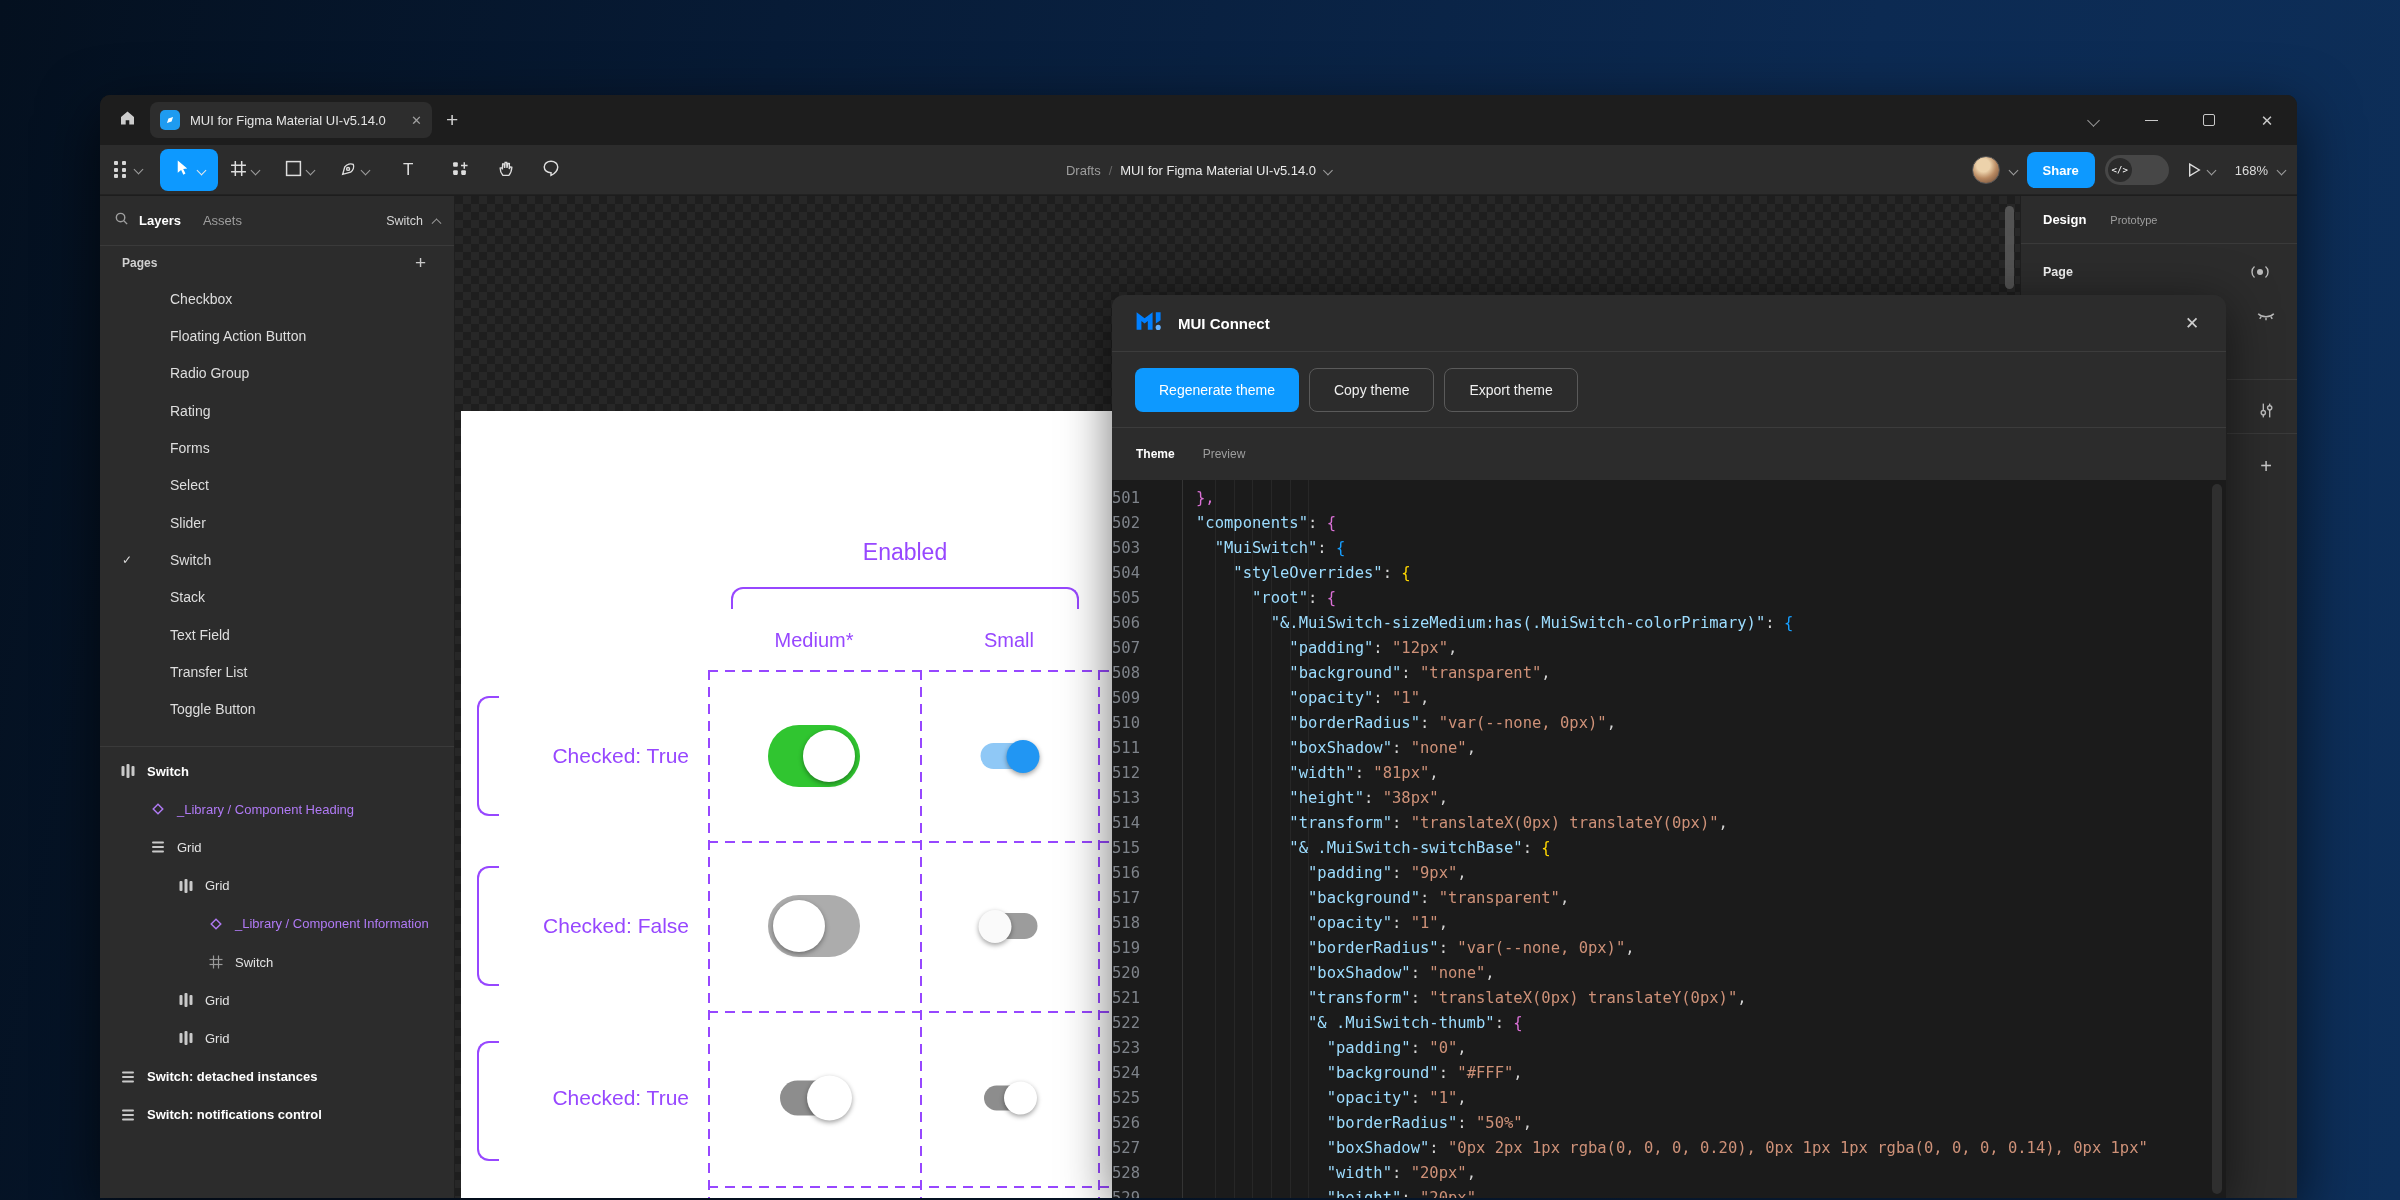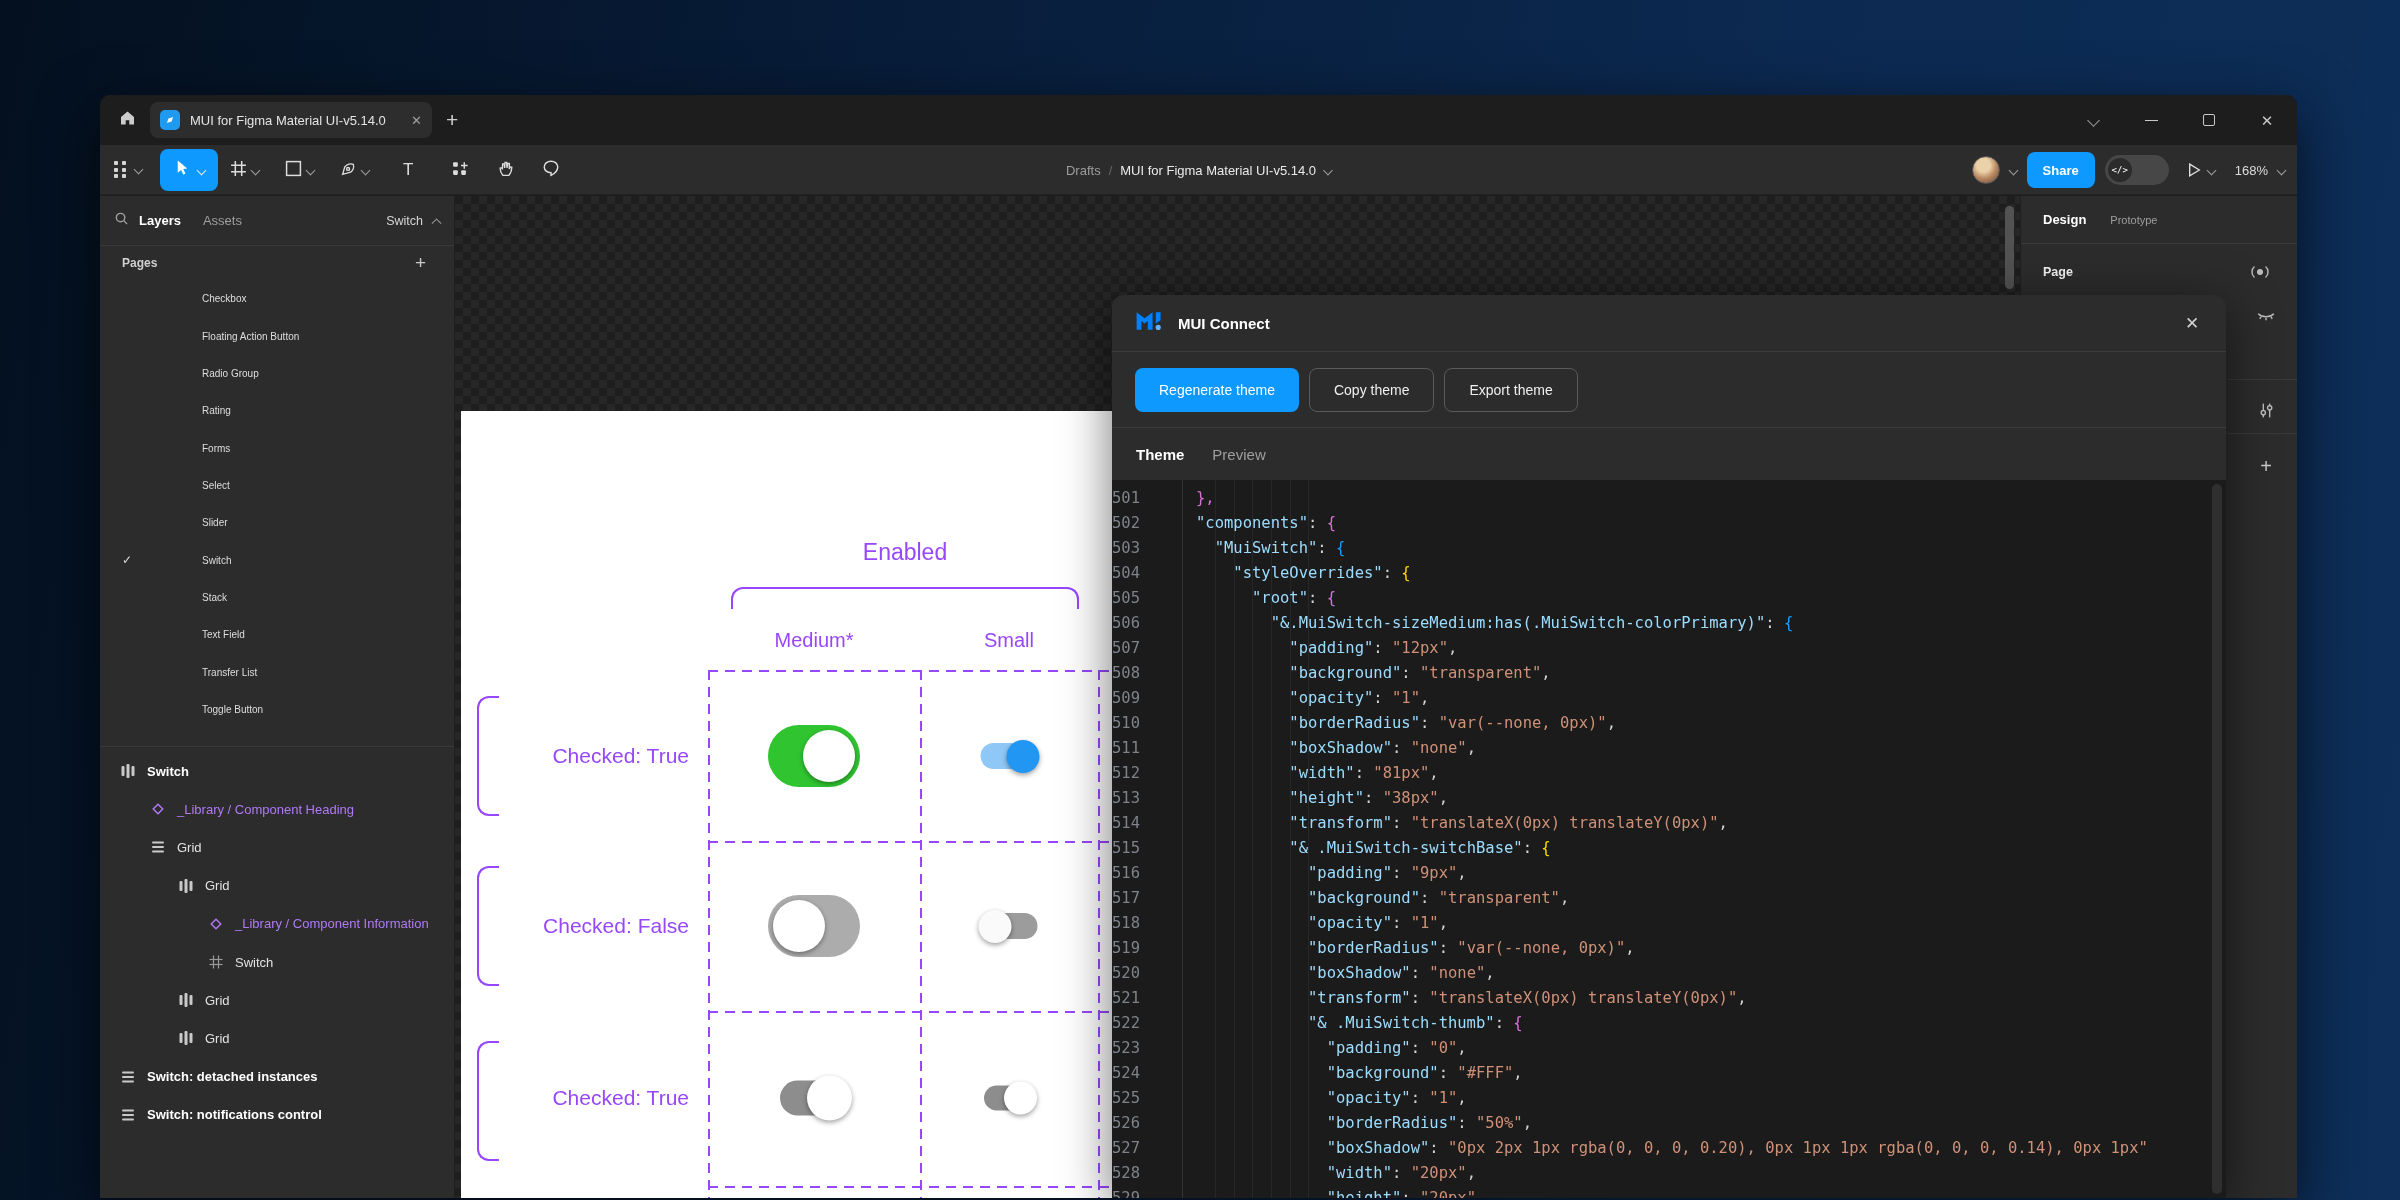--- a/index.html
+++ b/index.html
@@ -52,21 +52,21 @@
   .sb-head{height:50px;display:flex;align-items:center;padding:0 14px;border-bottom:1px solid #3a3a3a;}
   .sb-head .lbl-layers{font-size:13px;font-weight:700;color:#fff;margin-left:10px;}
   .sb-head .lbl-assets{font-size:13px;color:#9e9e9e;margin-left:22px;}
   .sb-head .page-sel{margin-left:auto;display:flex;align-items:center;gap:10px;color:#d5d5d5;font-size:12.5px;}
   .sb-pages-head{height:34px;display:flex;align-items:center;padding:0 14px;}
   .sb-pages-head .ph{font-size:12px;font-weight:700;color:#d0d0d0;margin-left:8px;}
   .sb-pages-head .addp{margin-left:auto;margin-right:14px;color:#c9c9c9;font-size:19px;font-weight:300;}
   .pages{position:absolute;top:84px;left:0;right:0;}
   .page-row{height:37.35px;display:flex;align-items:center;position:relative;}
   .page-row .pchk{position:absolute;left:22px;color:#d9d9d9;font-size:12px;}
-  .page-row .ptxt{margin-left:102px;font-size:10px;color:#dedede;}
+  .page-row .ptxt{margin-left:70px;font-size:14px;color:#dedede;}
   .sb-div{position:absolute;left:0;right:0;top:550px;border-top:1px solid #3a3a3a;}
   .layers{position:absolute;top:556px;left:0;right:0;}
   .layer-row{height:38.2px;display:flex;align-items:center;position:relative;}
   .layer-row .lic{position:absolute;display:flex;align-items:center;}
   .layer-row .ltxt{font-size:13px;color:#e2e2e2;}
   .layer-row .ltxt.b{font-weight:700;color:#fff;}
   .layer-row .ltxt.purple{color:#b07af5;}
   
   .canvas{flex:1;position:relative;background-color:#1e1e1e;
     background-image:linear-gradient(45deg,#272727 25%,transparent 25%,transparent 75%,#272727 75%),
@@ -97,21 +97,21 @@
   
   .dialog{position:absolute;left:1012px;top:200px;width:1114px;bottom:0;background:#2c2c2c;
     border-radius:12px 12px 0 0;box-shadow:0 10px 50px rgba(0,0,0,.55);z-index:10;overflow:hidden;}
   .dlg-head{height:57px;display:flex;align-items:center;padding:0 24px;border-bottom:1px solid #3c3c3c;position:relative;}
   .dlg-title{font-size:15px;font-weight:600;color:#fff;margin-left:12px;}
   .dlg-close{position:absolute;right:20px;top:14px;width:28px;height:28px;display:flex;align-items:center;justify-content:center;color:#cfcfcf;font-size:17px;}
   .dlg-btnrow{height:76px;display:flex;align-items:center;gap:10px;padding:0 23px;border-bottom:1px solid #3c3c3c;}
   .dlg-btn{height:44px;padding:0 24px;border-radius:8px;font-size:14px;display:flex;align-items:center;background:transparent;border:1px solid #5a5a5a;color:#efefef;font-family:inherit;}
   .dlg-btn.primary{background:#0d99ff;border:none;color:#fff;font-weight:500;}
   .dlg-tabs{height:52px;display:flex;align-items:center;gap:28px;padding:0 24px;}
-  .dlg-tab{font-size:15px;color:#9e9e9e;}
+  .dlg-tab{font-size:12px;color:#9e9e9e;}
   .dlg-tab.active{color:#fff;font-weight:700;}
   .codearea{position:absolute;left:0;right:0;top:185px;bottom:0;background:#1b1b1b;overflow:hidden;
     font-family:"DejaVu Sans Mono",monospace;font-size:15.5px;line-height:25px;padding-top:6px;}
   .codearea .gutterline{position:absolute;left:70px;top:0;bottom:0;border-left:1px solid #343434;}
   .codearea .iguide{position:absolute;top:0;bottom:0;border-left:1px solid rgba(255,255,255,.055);}
   .cl{display:flex;height:25px;white-space:pre;}
   .cl .ln{width:55px;text-align:left;color:#7e838a;flex:0 0 auto;}
   .cl .lc{padding-left:29px;flex:1;overflow:hidden;}
   .t-k{color:#9cdcfe;} .t-p{color:#d4d4d4;} .t-s{color:#ce9178;}
   .t-y{color:#ffd700;} .t-m{color:#da70d6;} .t-u{color:#179fff;}

